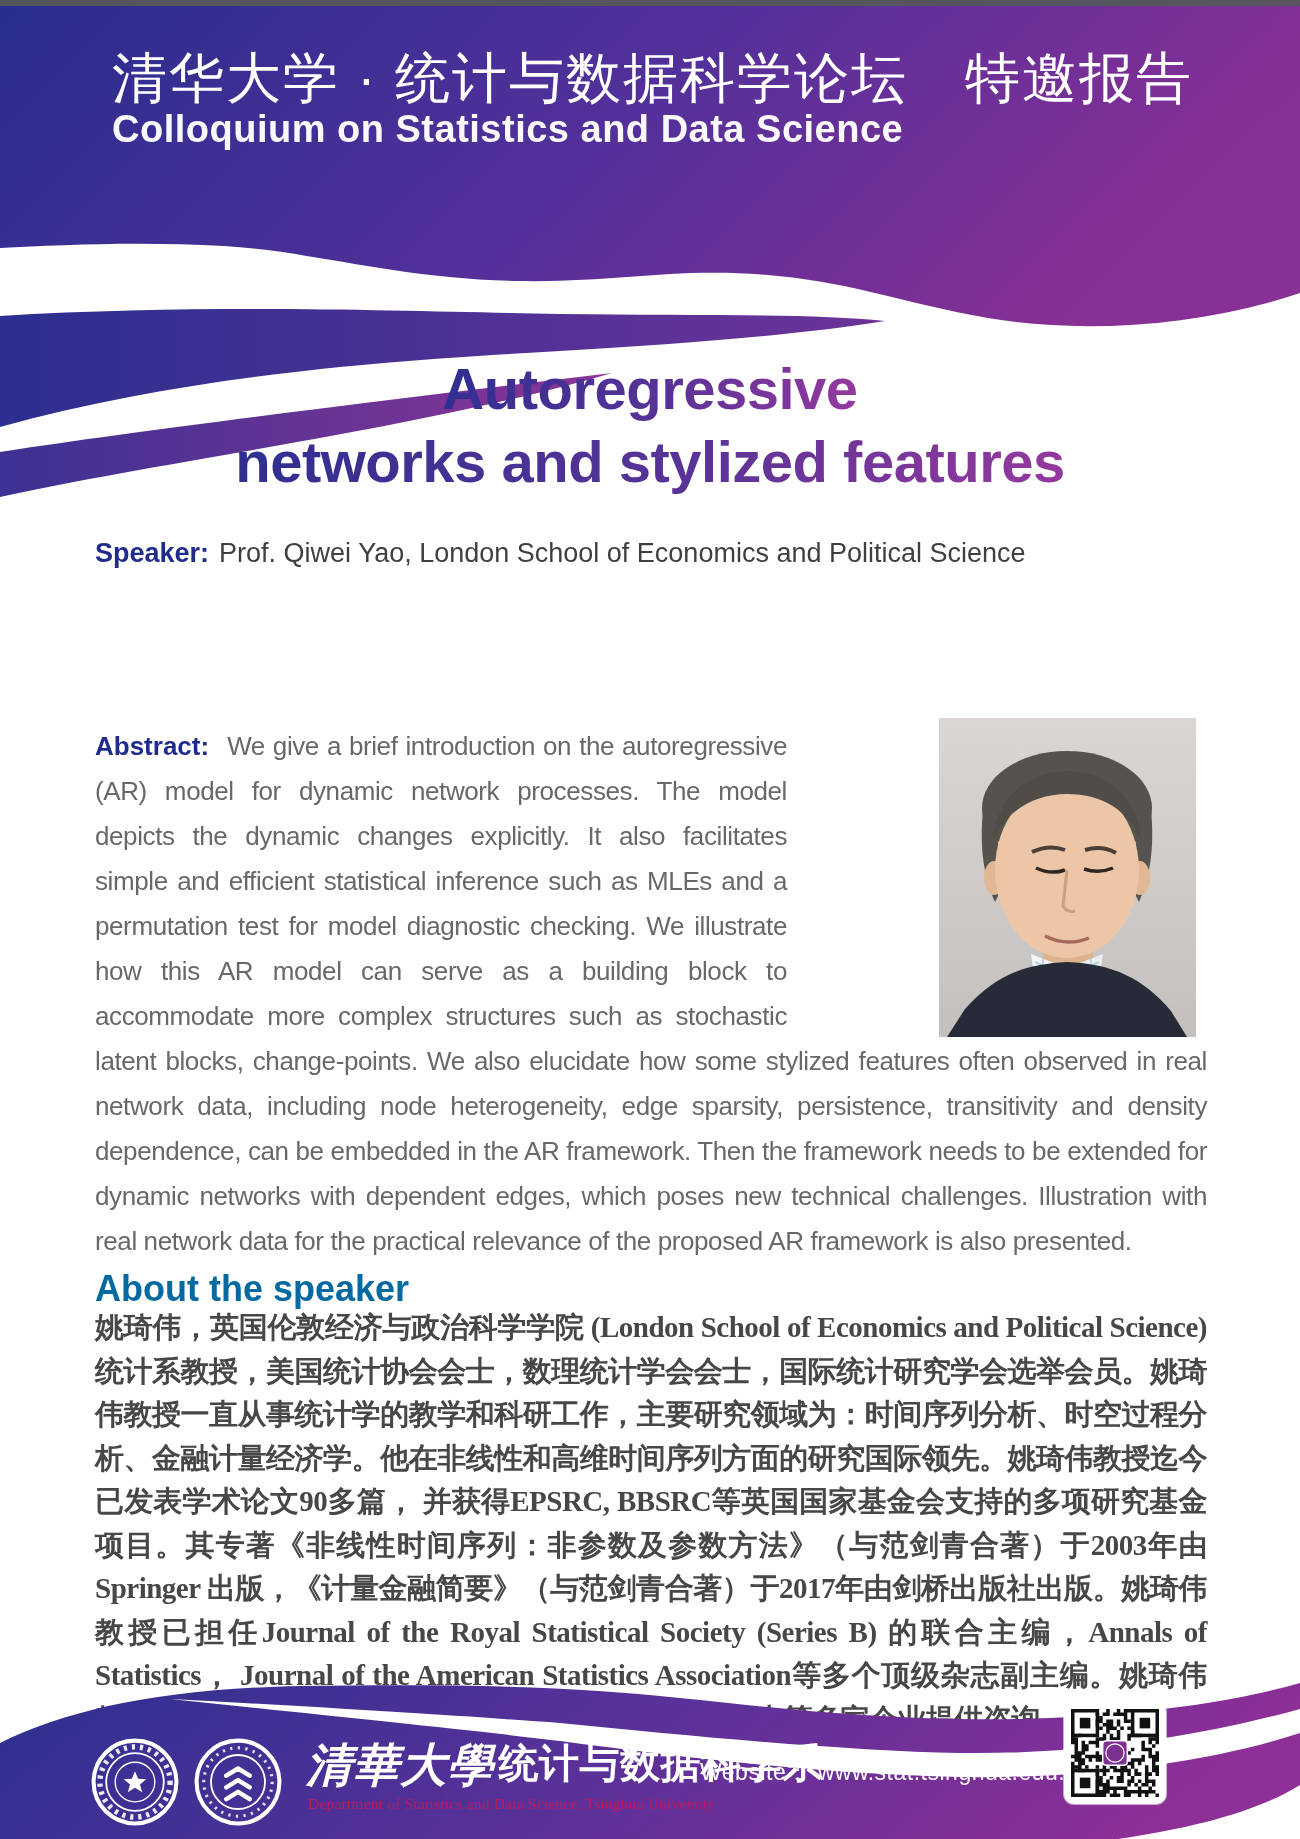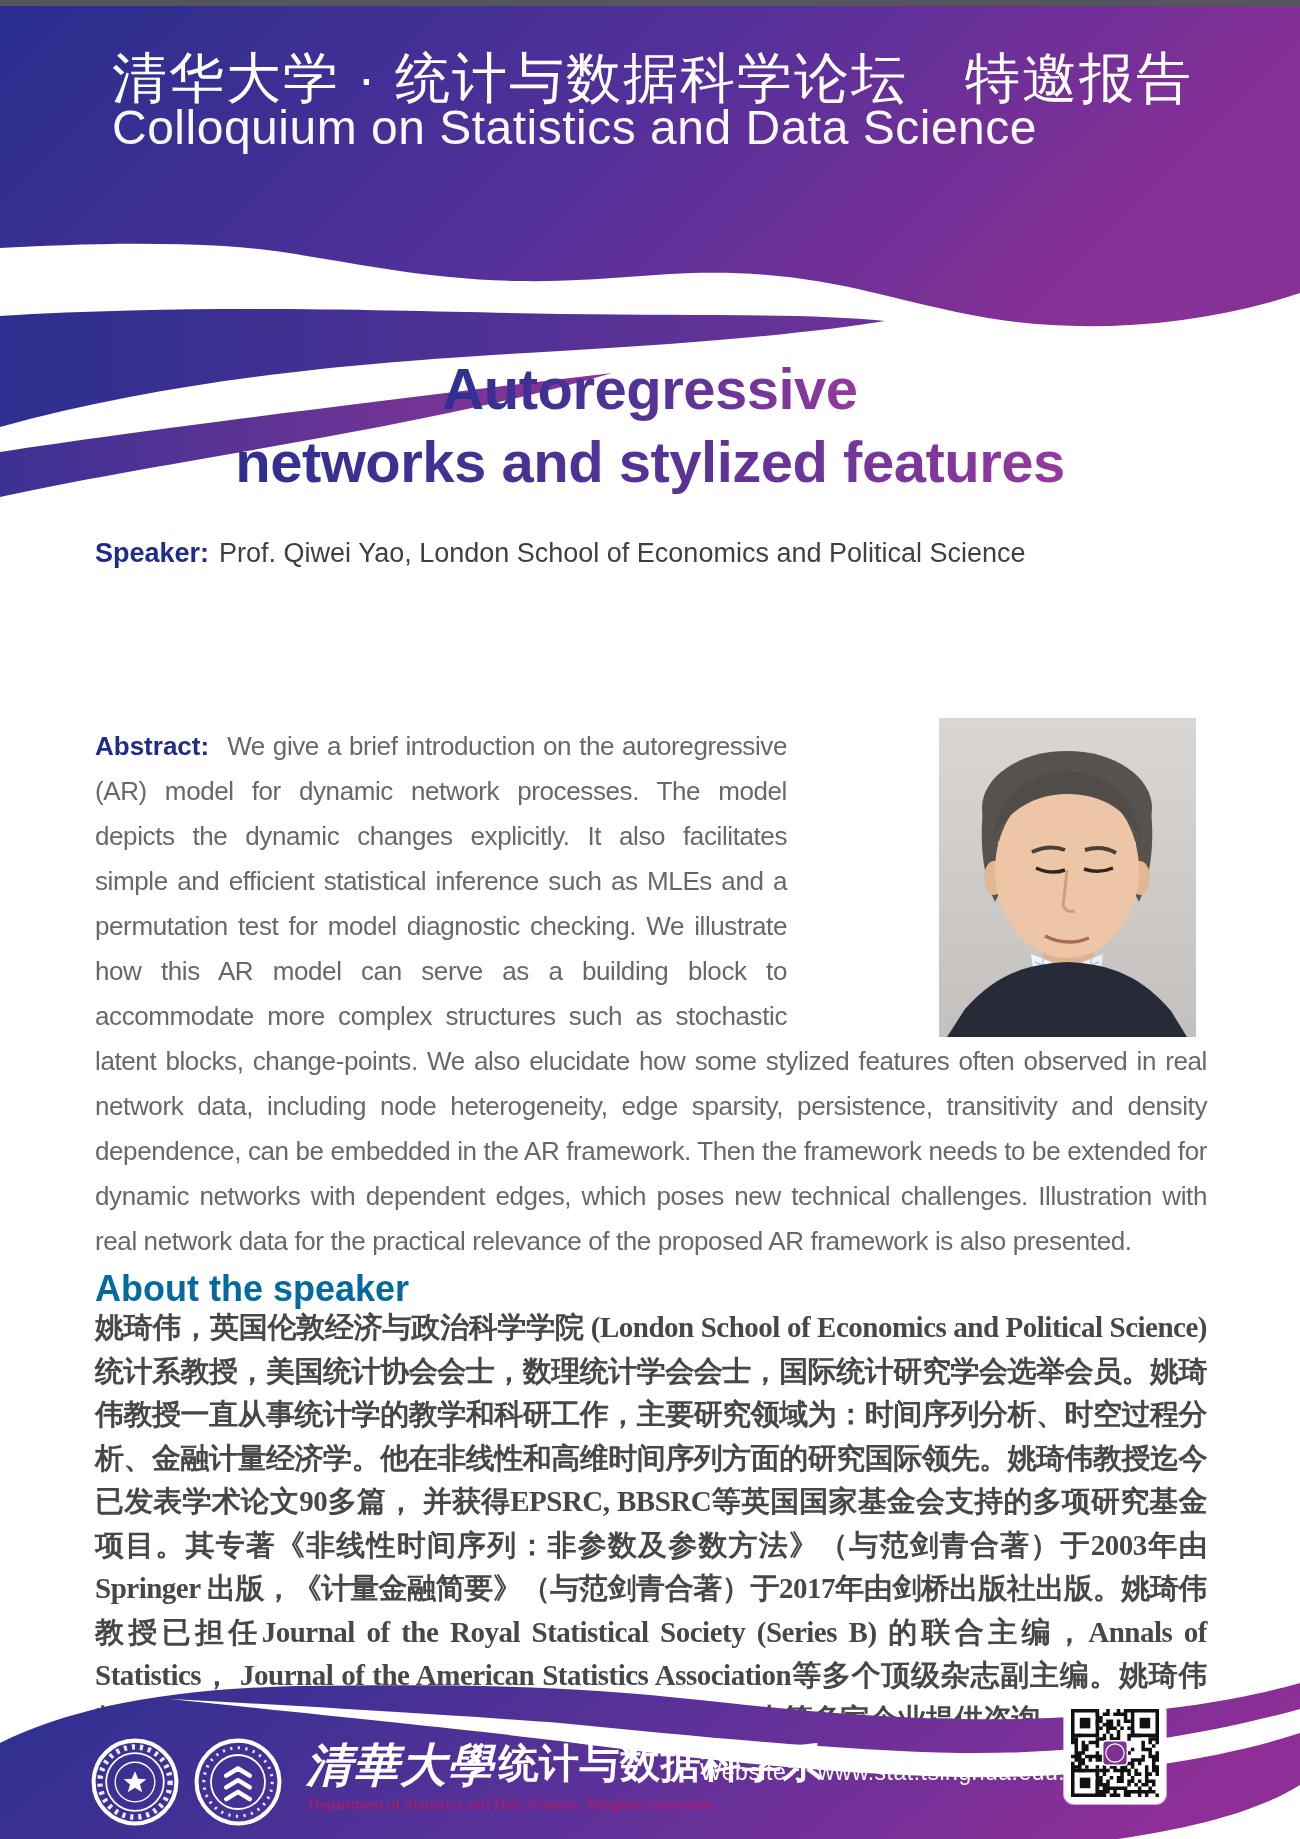--- a/index.html
+++ b/index.html
@@ -11,22 +11,22 @@
   
   #top-rule{left:0;top:0;width:1300px;height:6px;background:#54555d;}
   
   #hero-svg{left:0;top:0;width:1300px;height:540px;}
   
   #header-zh{
     left:112px;top:42px;width:1100px;color:#ffffff;
     font-size:55px;font-weight:400;letter-spacing:2px;white-space:pre;
   }
   #header-en{
-    left:112px;top:100px;width:1100px;color:#ffffff;
-    font-size:48px;font-weight:400;letter-spacing:0.5px;opacity:.97;
+    left:112px;top:108px;width:1100px;color:#ffffff;
+    font-size:38px;font-weight:700;letter-spacing:0.5px;opacity:.97;
   }
   
   #talk-title{
     left:0;top:352px;width:1300px;text-align:center;
     font-weight:bold;font-size:58px;line-height:73px;letter-spacing:-0.5px;
   }
   #talk-title .grad{
     background:linear-gradient(90deg,#2f2f90 0%,#5a3397 55%,#95399e 100%);
     -webkit-background-clip:text;background-clip:text;color:transparent;
     display:inline-block;

